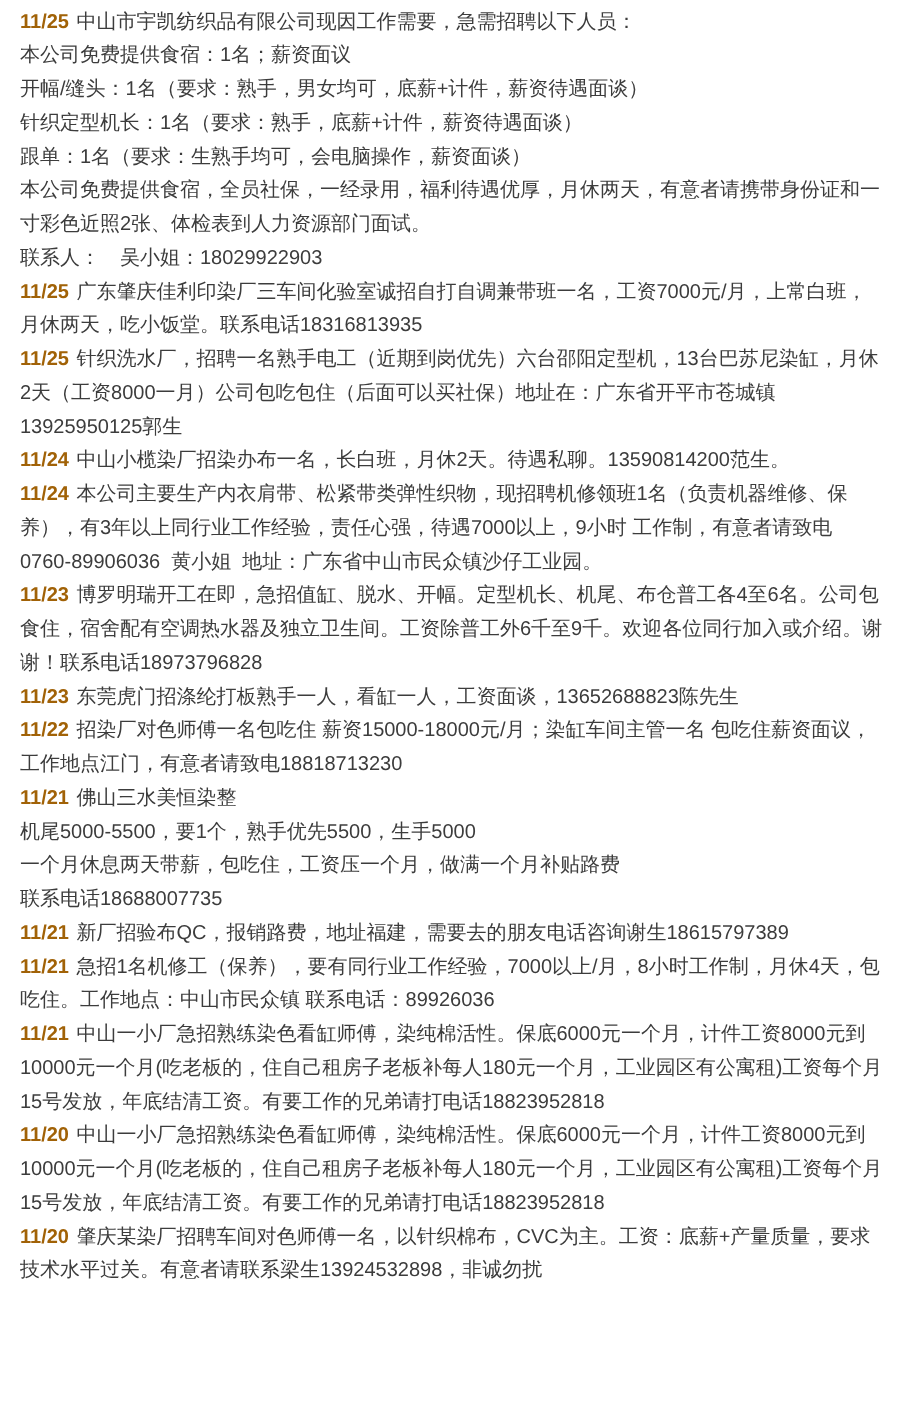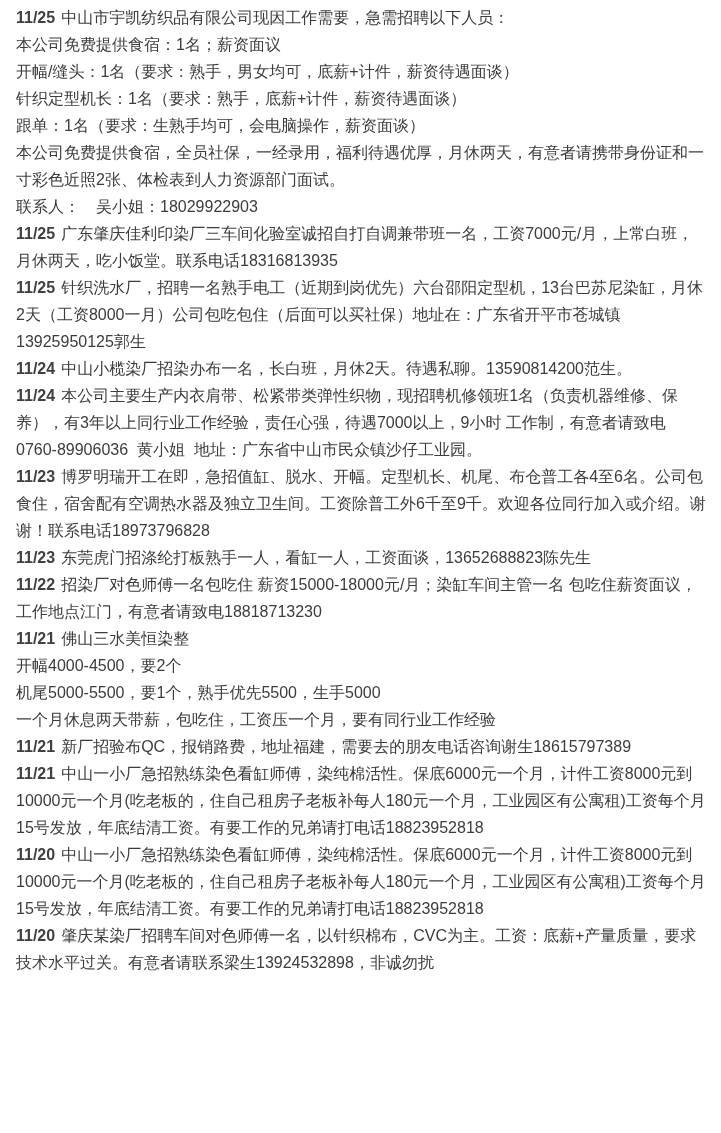--- a/index.html
+++ b/index.html
@@ -16,21 +16,21 @@
   }
   p.post {
     margin: 0;
     font-size: 16px;
     line-height: 27px;
     color: #3c3c3c;
     white-space: pre-wrap;
     text-align: left;
   }
   p.post .date {
-    color: #404040;
+    color: #a16207;
     font-weight: bold;
     margin-right: 6px;
   }
 </style>
 </head>
 <body>
 
 <div class="post-list" id="posts">
   <p class="post"><b class="date">11/25</b><span class="txt">中山市宇凯纺织品有限公司现因工作需要，急需招聘以下人员：</span></p>
 
@@ -57,30 +57,31 @@
   <p class="post"><b class="date">11/24</b><span class="txt">本公司主要生产内衣肩带、松紧带类弹性织物，现招聘机修领班1名（负责机器维修、保养），有3年以上同行业工作经验，责任心强，待遇7000以上，9小时 工作制，有意者请致电0760-89906036  黄小姐  地址：广东省中山市民众镇沙仔工业园。</span></p>
 
   <p class="post"><b class="date">11/23</b><span class="txt">博罗明瑞开工在即，急招值缸、脱水、开幅。定型机长、机尾、布仓普工各4至6名。公司包食住，宿舍配有空调热水器及独立卫生间。工资除普工外6千至9千。欢迎各位同行加入或介绍。谢谢！联系电话18973796828</span></p>
 
   <p class="post"><b class="date">11/23</b><span class="txt">东莞虎门招涤纶打板熟手一人，看缸一人，工资面谈，13652688823陈先生</span></p>
 
   <p class="post"><b class="date">11/22</b><span class="txt">招染厂对色师傅一名包吃住 薪资15000-18000元/月；染缸车间主管一名 包吃住薪资面议，工作地点江门，有意者请致电18818713230</span></p>
 
   <p class="post"><b class="date">11/21</b><span class="txt">佛山三水美恒染整</span></p>
 
-  <p class="post"><span class="txt">开幅4000-4500，要2个</span></p>
 
 
   <p class="post"><span class="txt">机尾5000-5500，要1个，熟手优先5500，生手5000</span></p>
 
 
-  <p class="post"><span class="txt">一个月休息两天带薪，包吃住，工资压一个月，要有同行业工作经验</span></p>
+  <p class="post"><span class="txt">一个月休息两天带薪，包吃住，工资压一个月，做满一个月补贴路费</span></p>
 
+  <p class="post"><span class="txt">联系电话18688007735</span></p>
 
   <p class="post"><b class="date">11/21</b><span class="txt">新厂招验布QC，报销路费，地址福建，需要去的朋友电话咨询谢生18615797389</span></p>
 
+  <p class="post"><b class="date">11/21</b><span class="txt">急招1名机修工（保养），要有同行业工作经验，7000以上/月，8小时工作制，月休4天，包吃住。工作地点：中山市民众镇 联系电话：89926036</span></p>
 
   <p class="post"><b class="date">11/21</b><span class="txt">中山一小厂急招熟练染色看缸师傅，染纯棉活性。保底6000元一个月，计件工资8000元到10000元一个月(吃老板的，住自己租房子老板补每人180元一个月，工业园区有公寓租)工资每个月15号发放，年底结清工资。有要工作的兄弟请打电话18823952818</span></p>
 
   <p class="post"><b class="date">11/20</b><span class="txt">中山一小厂急招熟练染色看缸师傅，染纯棉活性。保底6000元一个月，计件工资8000元到10000元一个月(吃老板的，住自己租房子老板补每人180元一个月，工业园区有公寓租)工资每个月15号发放，年底结清工资。有要工作的兄弟请打电话18823952818</span></p>
 
   <p class="post"><b class="date">11/20</b><span class="txt">肇庆某染厂招聘车间对色师傅一名，以针织棉布，CVC为主。工资：底薪+产量质量，要求技术水平过关。有意者请联系梁生13924532898，非诚勿扰</span></p>
 </div>
 
 </body></html>

